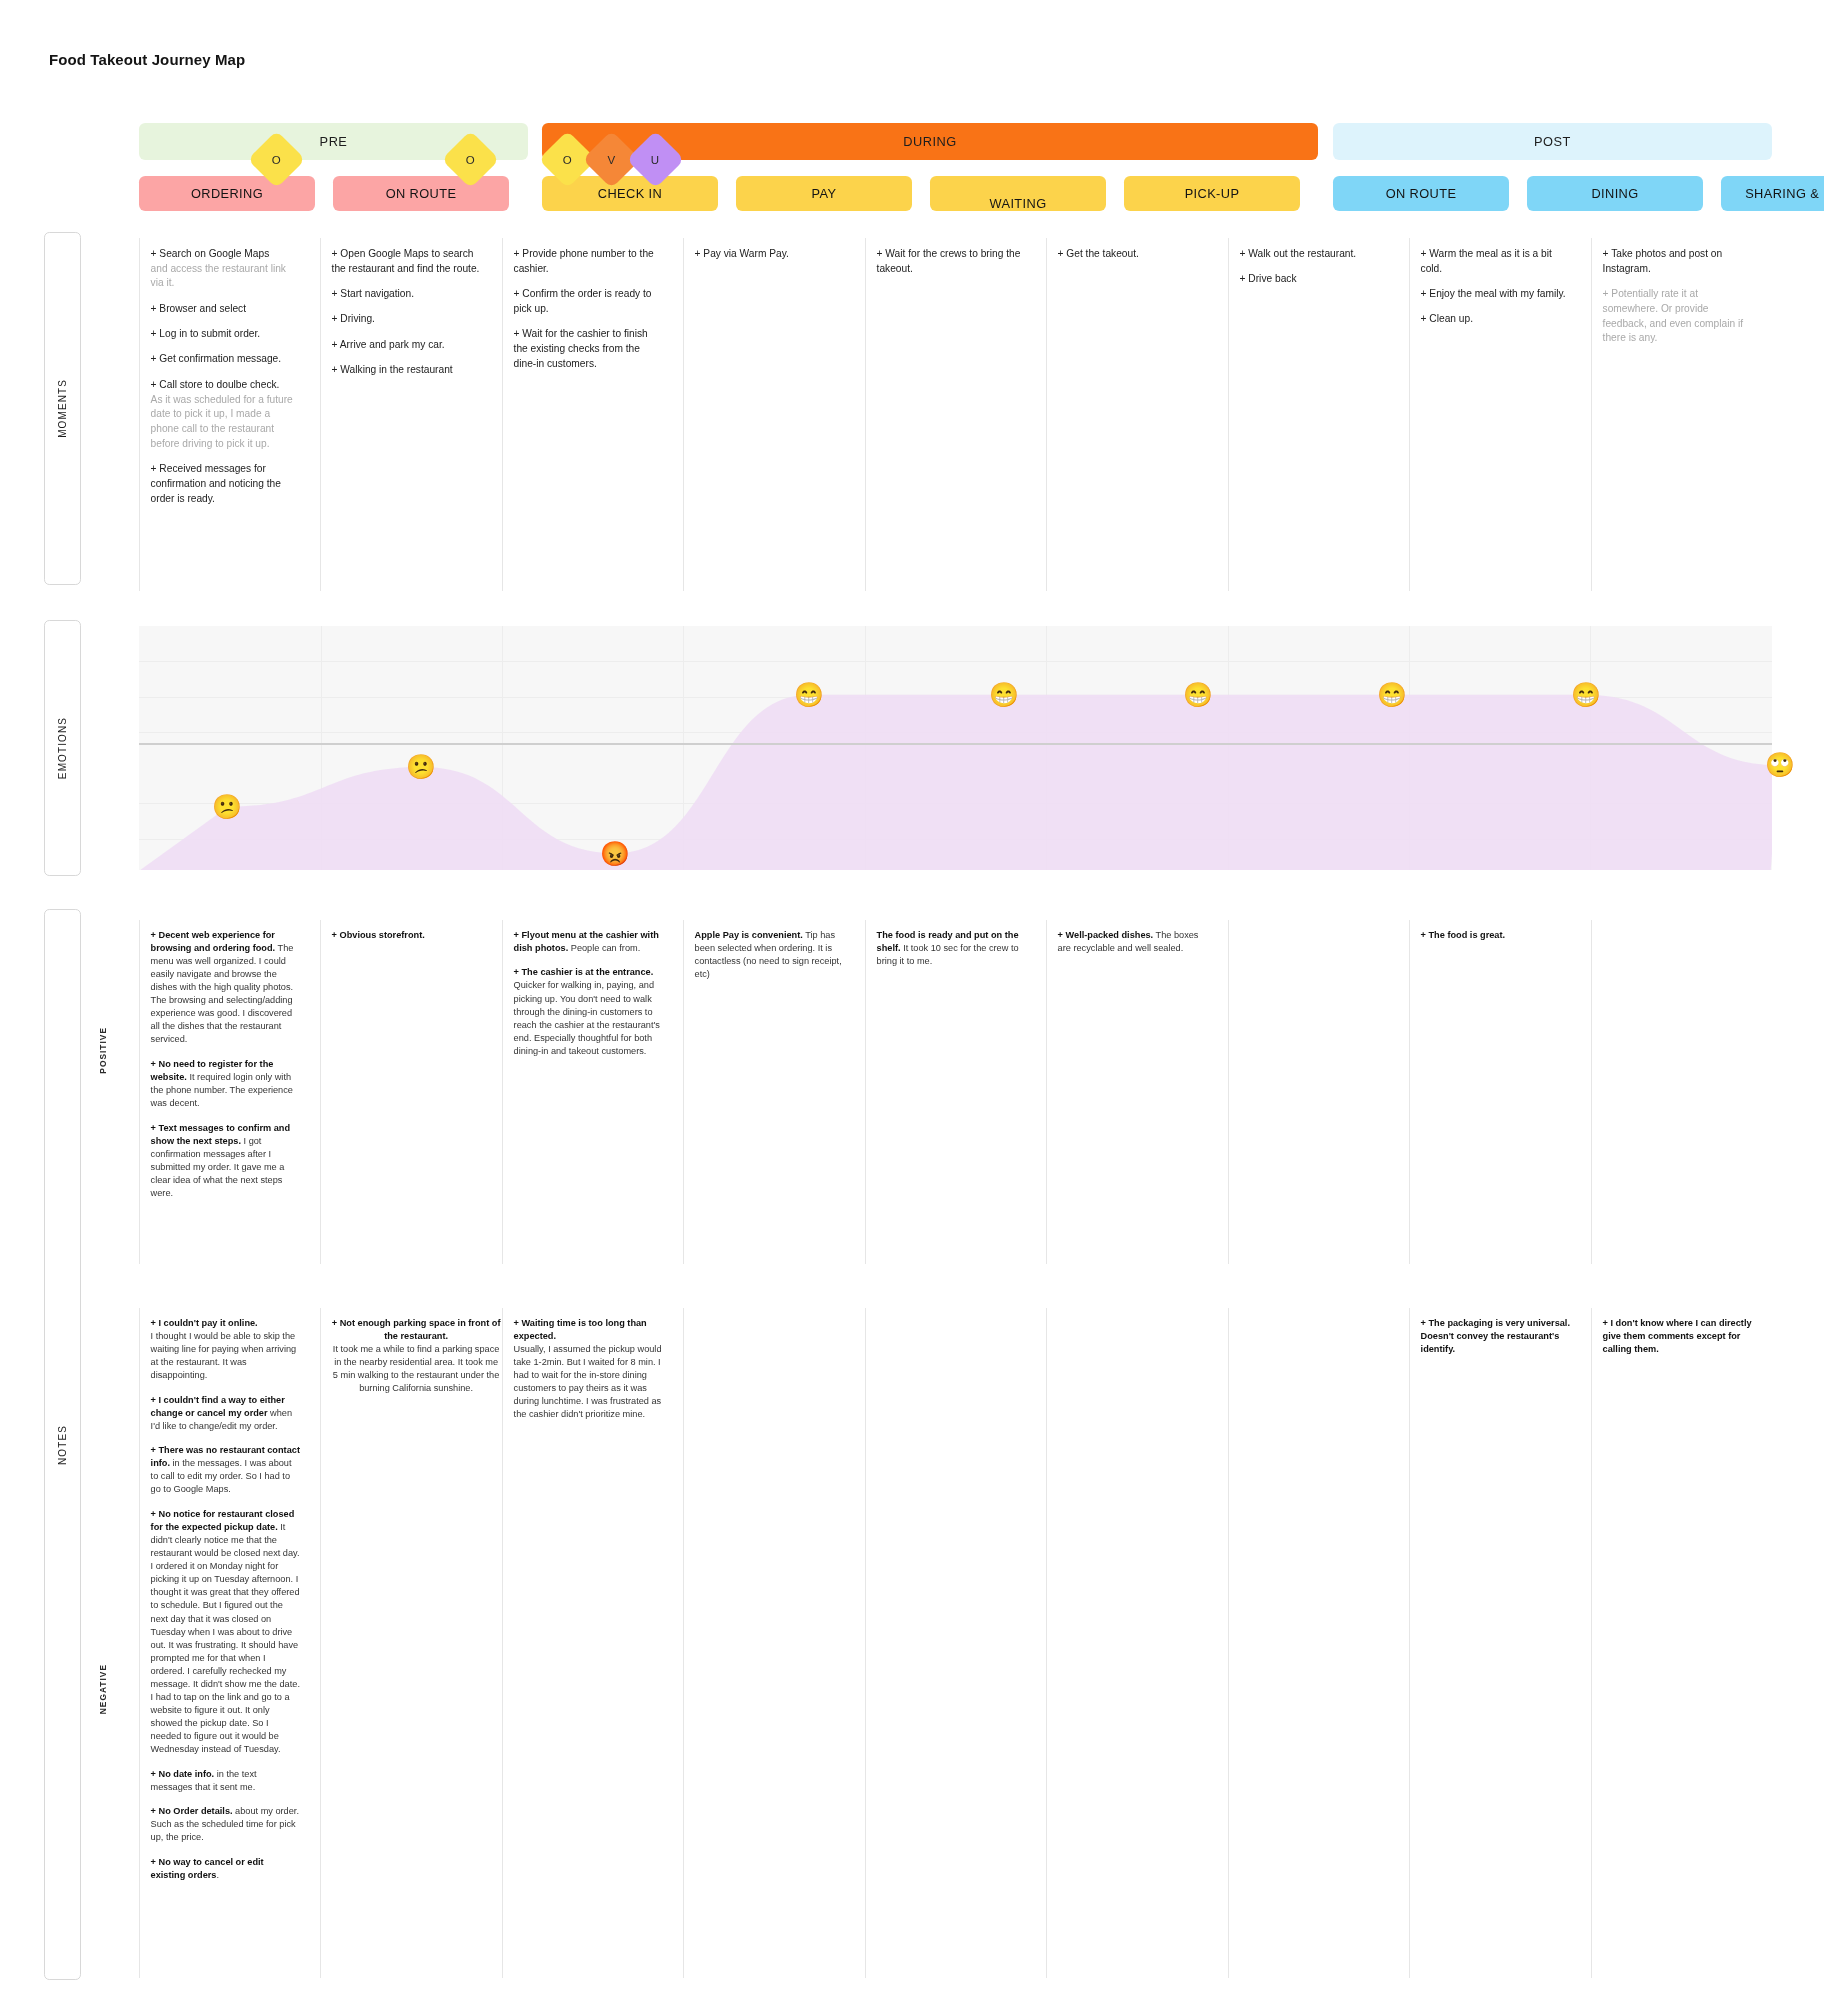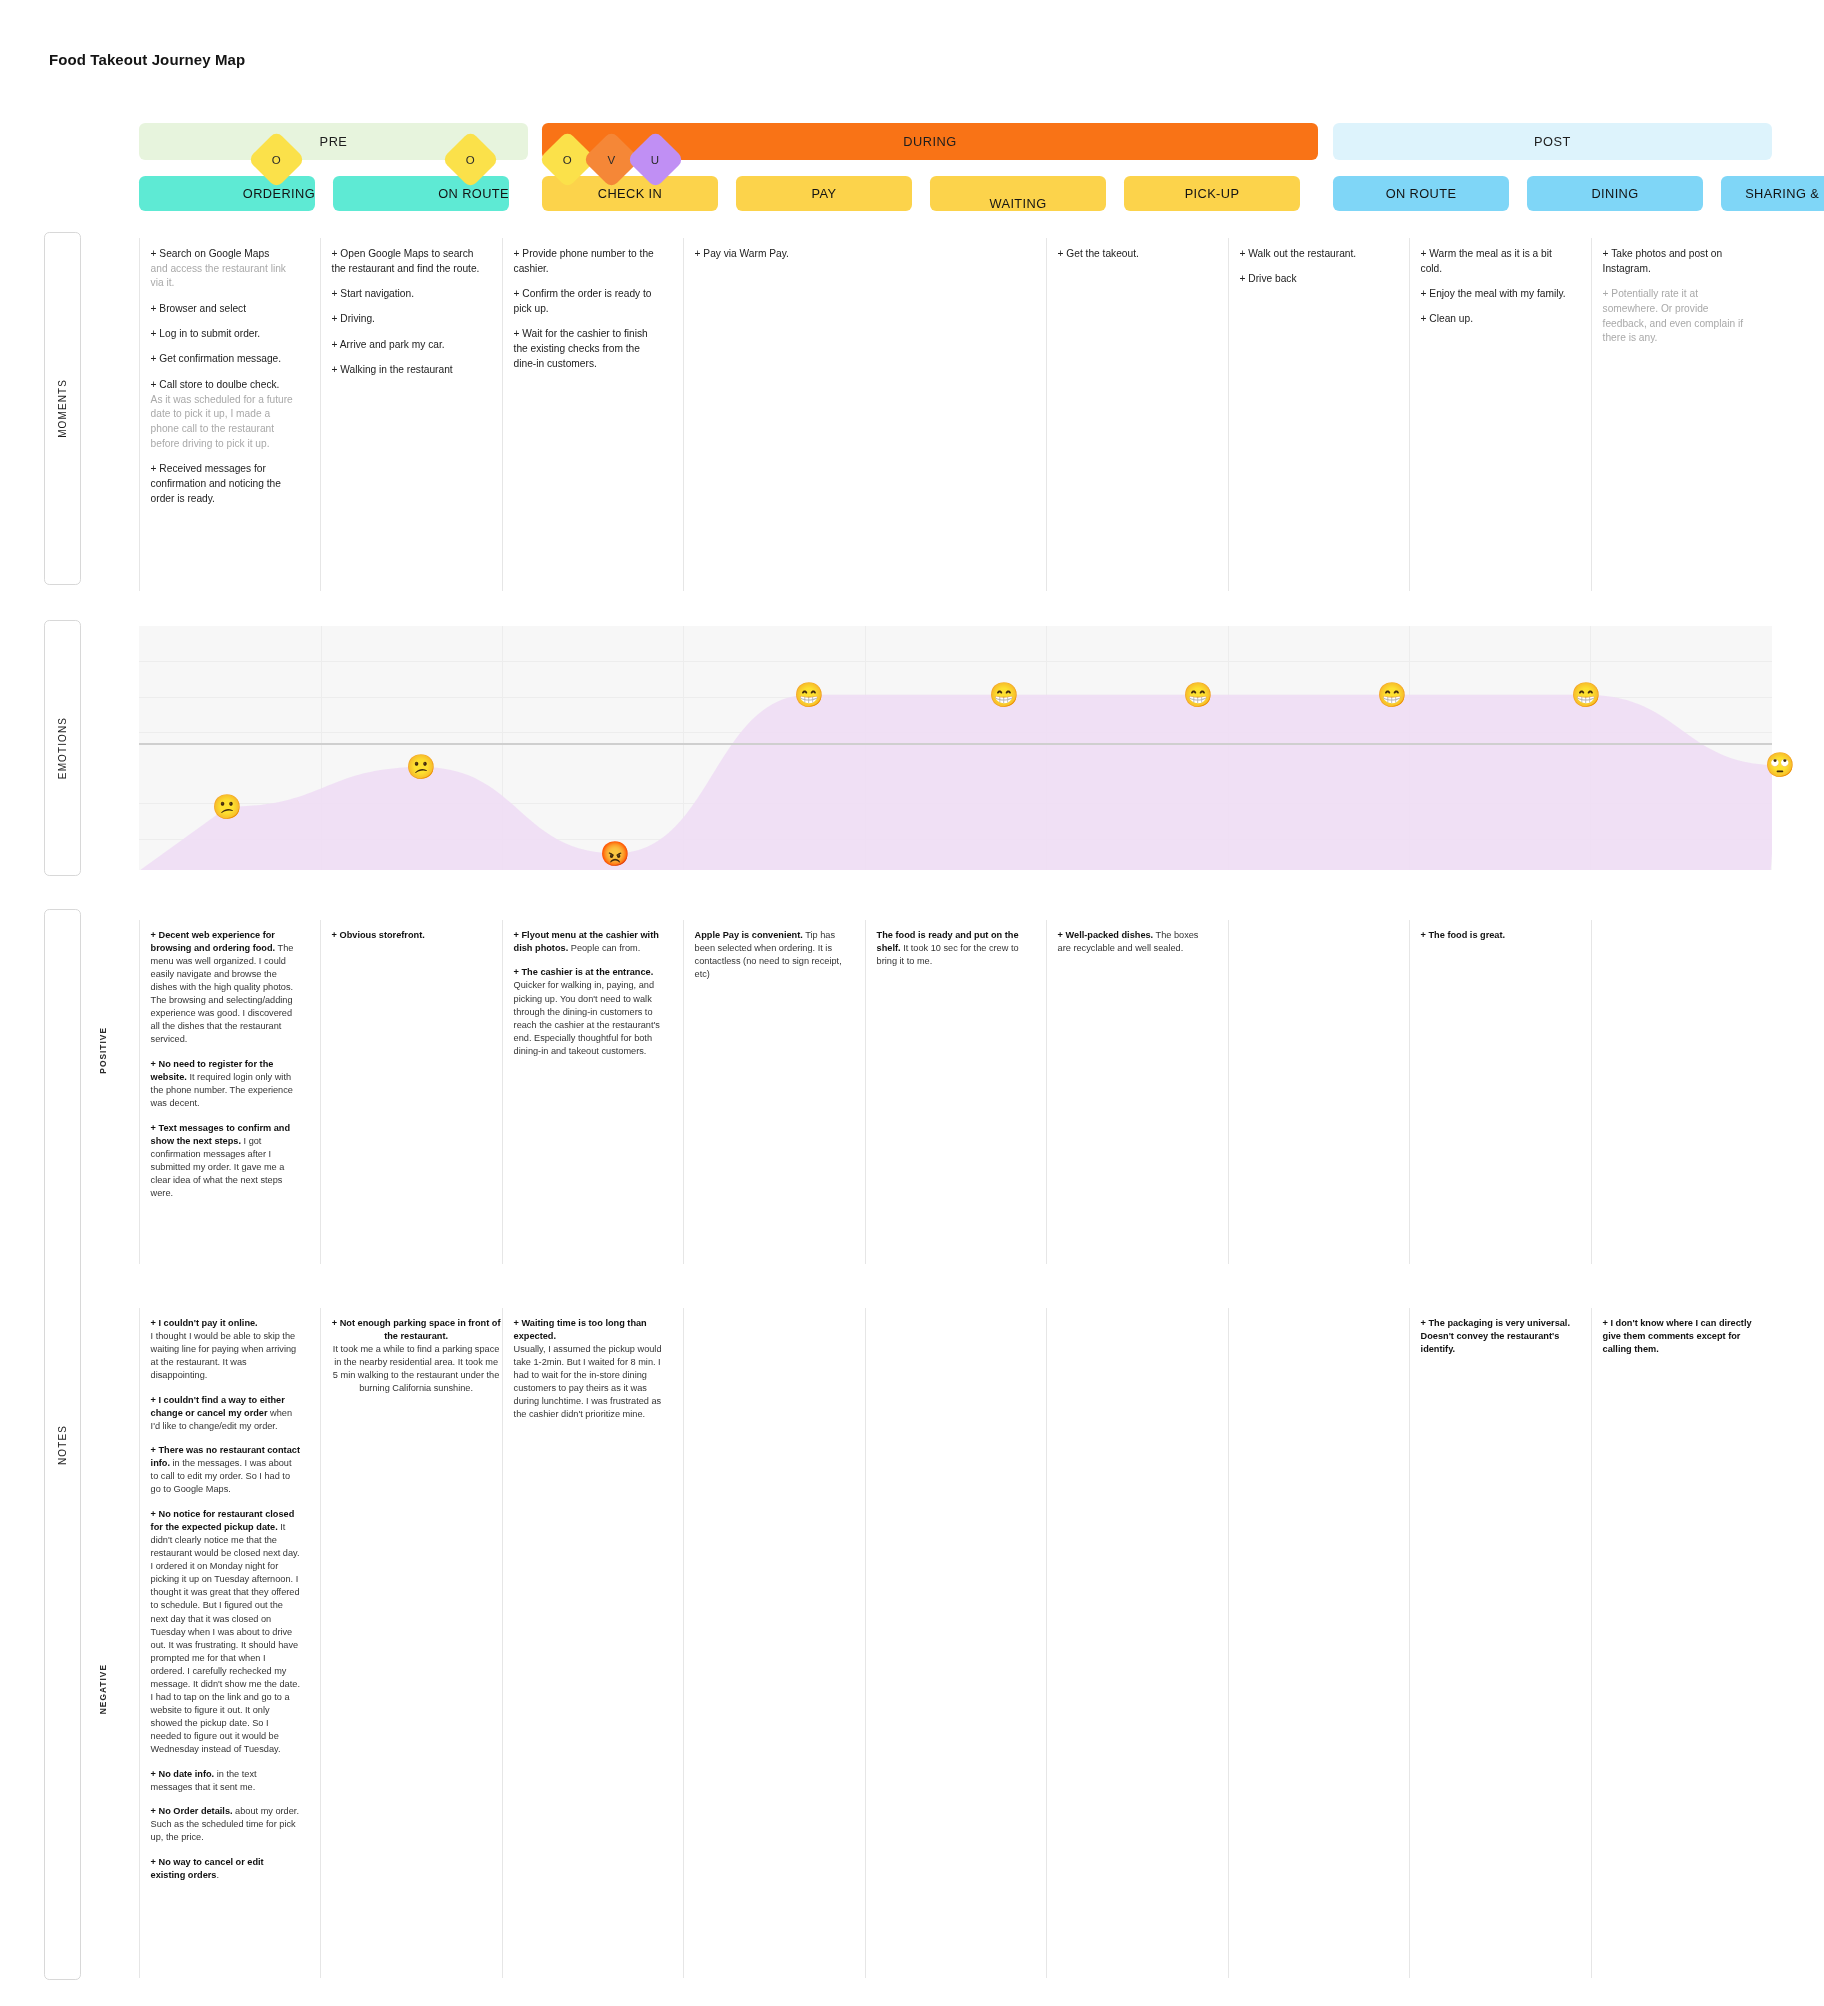--- a/index.html
+++ b/index.html
@@ -54,21 +54,21 @@
     height: 35px;
     border-radius: 6.2px;
     display: flex;
     align-items: center;
     justify-content: center;
     font-size: 12.8px;
     letter-spacing: 0.4px;
     color: #141414;
     white-space: nowrap;
   }
-  .chip-green  { background: #5eead4; justify-content: flex-end; }
+  .chip-green  { background: #fca5a5; }
   .chip-yellow { background: #fcd34b; }
   .chip-blue   { background: #7fd6f7; }
 
   
   .diamond {
     position: absolute;
     width: 41px; height: 41px;
     border-radius: 8px;
     transform: rotate(45deg);
     display: flex;
@@ -287,20 +287,25 @@
       <div class="col" style="left: 363px; width: 181px; height: 353px;">
         <div class="col-inner">
           <div class="moment-item"><span>+ Provide phone number to the cashier.</span></div>
           <div class="moment-item"><span>+ Confirm the order is ready to pick up.</span></div>
           <div class="moment-item"><span>+ Wait for the cashier to finish the existing checks from the dine-in customers.</span></div>
         </div>
       </div>
       <div class="col" style="left: 544px; width: 181px; height: 353px;">
         <div class="col-inner">
           <div class="moment-item"><span>+ Pay via Warm Pay.</span></div>
+        </div>
+      </div>
+      <div class="col" style="left: 726px; width: 181px; height: 353px;">
+        <div class="col-inner">
+          <div class="moment-item"><span>+ Wait for the crews to bring the takeout.</span></div>
         </div>
       </div>
       <div class="col" style="left: 907px; width: 181px; height: 353px;">
         <div class="col-inner">
           <div class="moment-item"><span>+ Get the takeout.</span></div>
         </div>
       </div>
       <div class="col" style="left: 1089px; width: 181px; height: 353px;">
         <div class="col-inner">
           <div class="moment-item"><span>+ Walk out the restaurant.</span></div>

